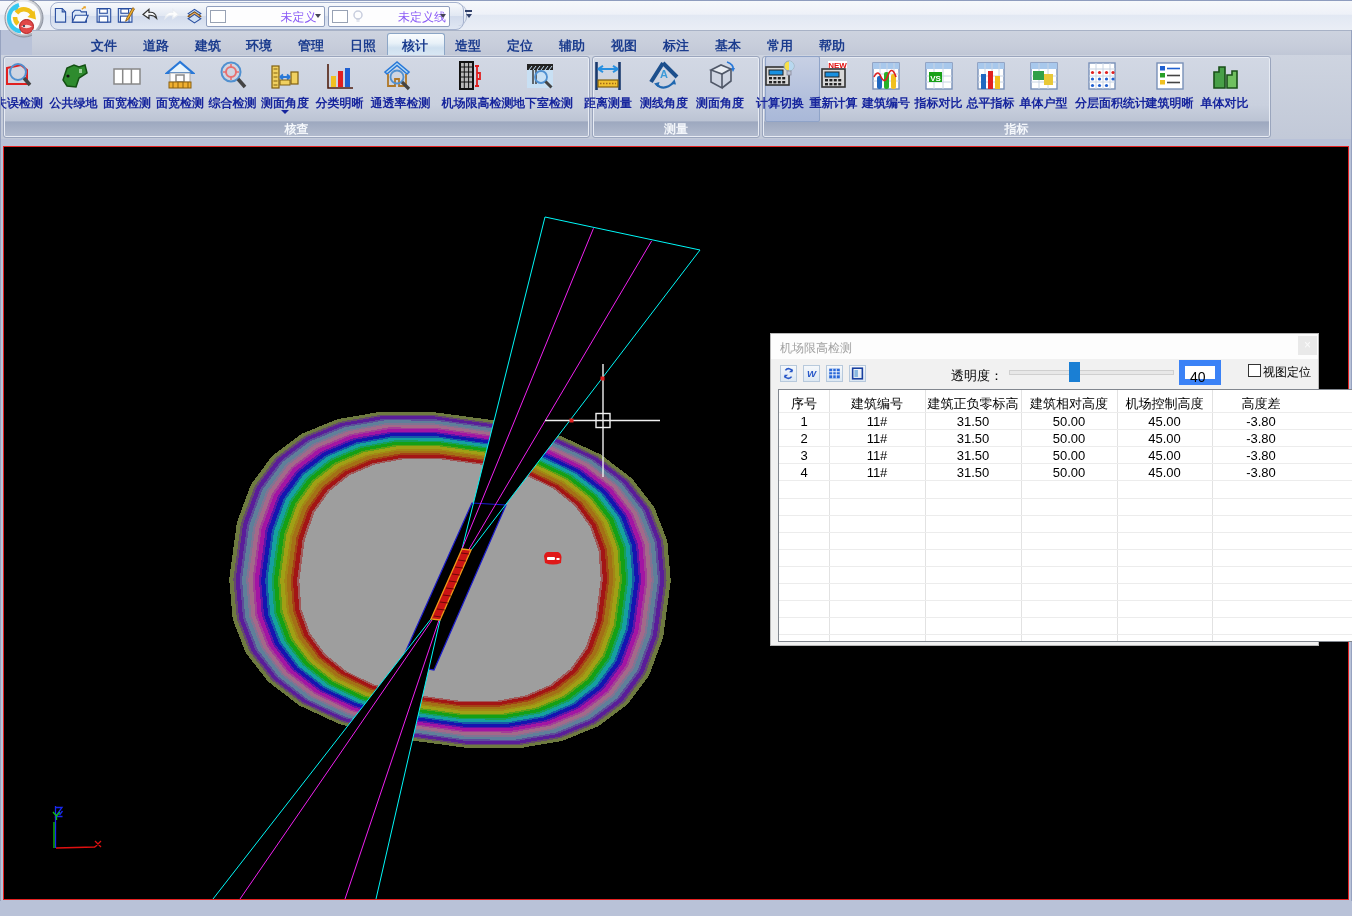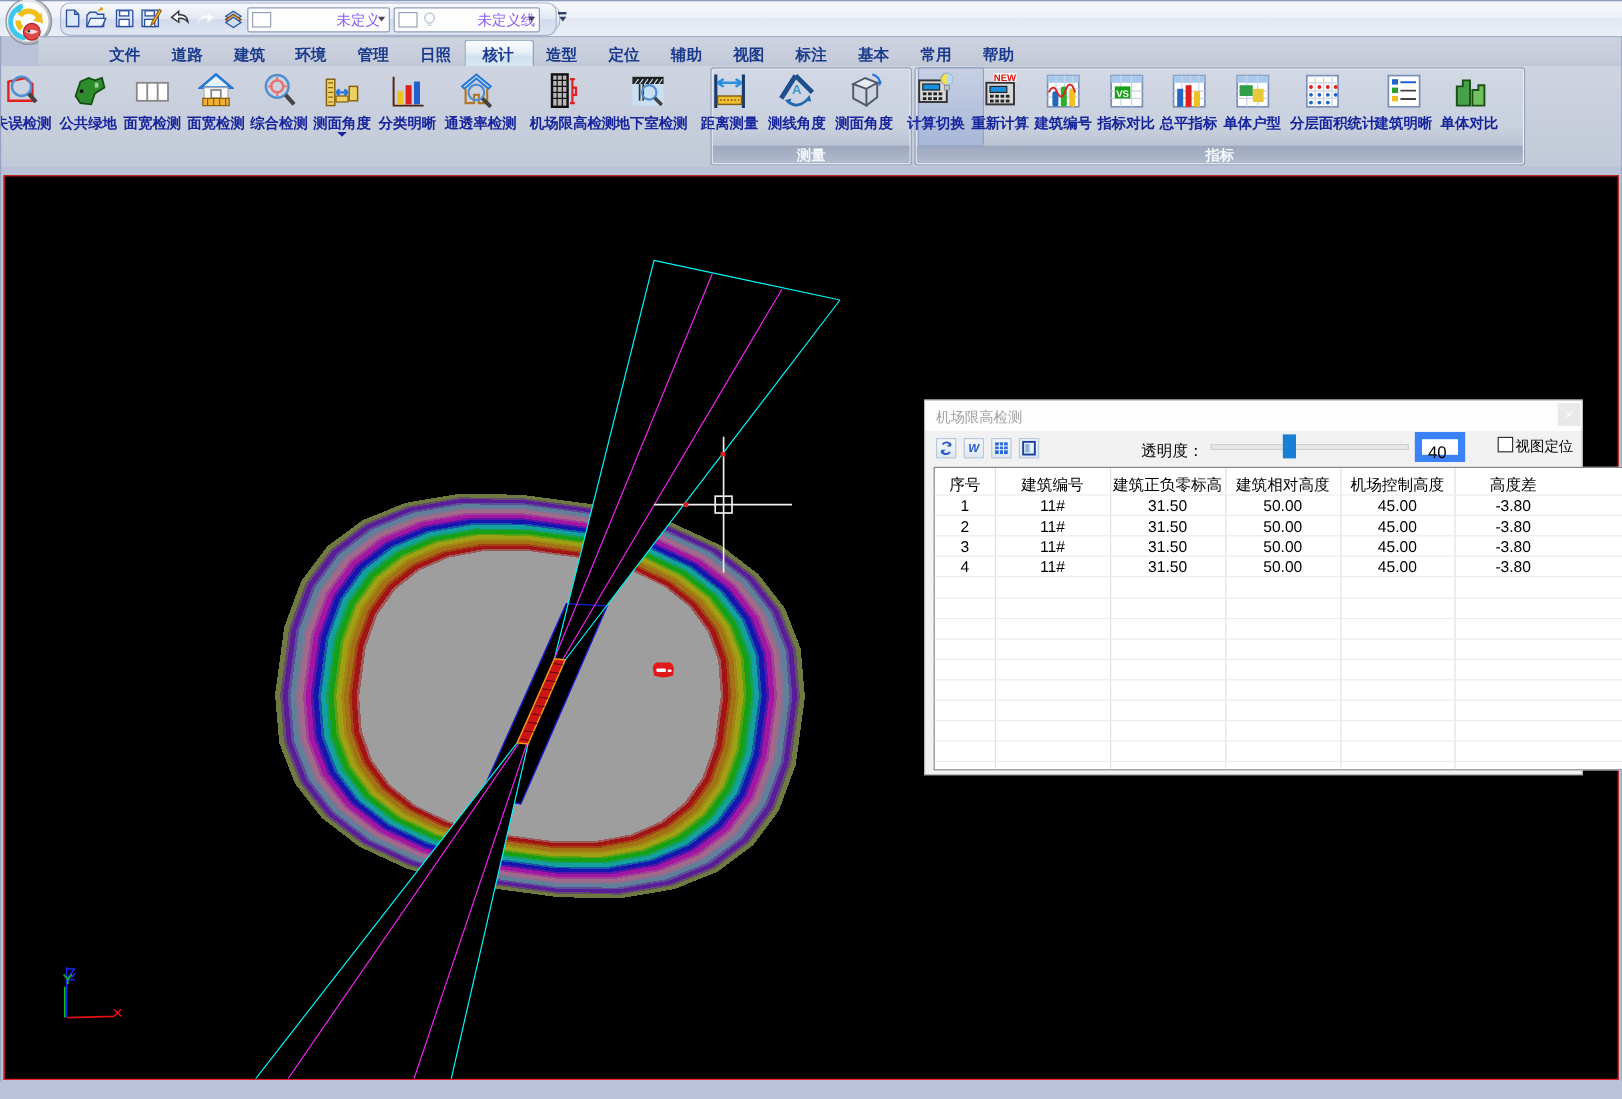--- a/index.html
+++ b/index.html
@@ -170,20 +170,23 @@
     <div class="tab" style="left:410px">造型</div>
     <div class="tab" style="left:462px">定位</div>
     <div class="tab" style="left:514px">辅助</div>
     <div class="tab" style="left:566px">视图</div>
     <div class="tab" style="left:618px">标注</div>
     <div class="tab" style="left:670px">基本</div>
     <div class="tab" style="left:722px">常用</div>
     <div class="tab" style="left:774px">帮助</div>
   </div>
   <div class="abs" id="ribbon">
+    <div class="rgroup" style="left:3px;width:587px">
+      <div class="glabel">核查</div>
+    </div>
     <div class="rgroup" style="left:762px;width:509px">
       <div class="glabel">指标</div>
     </div>
     <div class="rgroup" style="left:592px;width:168px">
       <div class="glabel">测量</div>
     </div>
     <div class="abs" style="left:765px;top:1px;width:55px;height:66px;background:linear-gradient(#c7d0e4,#b4c1dd 60%,#a9b8d8);border:1px solid #8fa3c8;border-radius:2px;box-sizing:border-box"></div>
     <div class="rbtn" style="left:-8px">
         <svg class="ic" viewBox="0 0 30 32">
       <path d="M3 8 l14 -3 l6 5 v14 h-20 z" fill="none" stroke="#e02020" stroke-width="2"></path>

